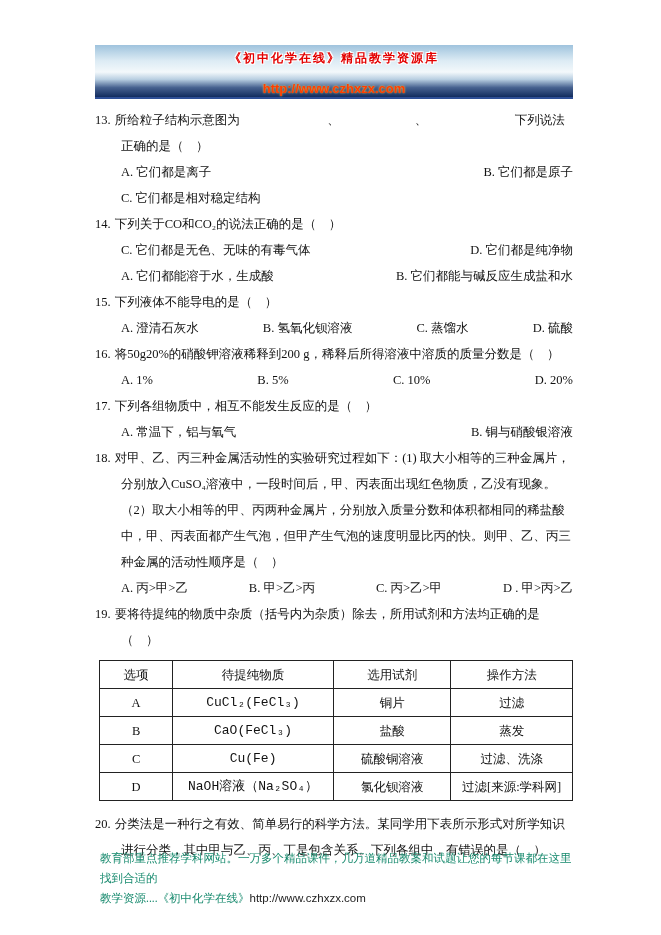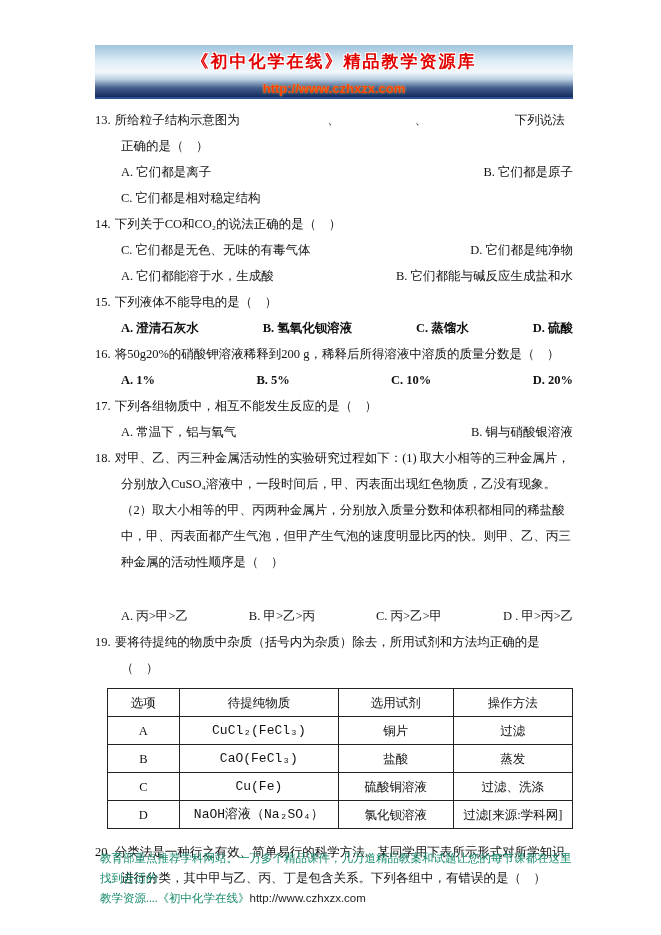--- a/index.html
+++ b/index.html
@@ -13,41 +13,41 @@
   }
   .content{padding:45px 88px 0 95px;}
   
   .banner{
     position:relative;height:52px;margin-bottom:8px;
     background:linear-gradient(180deg,#9fc3dd 0%,#dcebf4 30%,#f3f8fb 52%,#b9cfe2 66%,#46618f 82%,#122c5e 100%);
     border-bottom:2px solid #2e4f96;
   }
   .banner-title{
     position:absolute;top:5px;left:0;right:0;text-align:center;
-    font-size:17px;font-weight:bold;color:#e30000;letter-spacing:2px;
+    font-size:12px;font-weight:bold;color:#e30000;letter-spacing:2px;
     text-shadow:1px 1px 0 #fff,-1px -1px 0 #fff,1px -1px 0 #fff,-1px 1px 0 #fff;
   }
   .banner-url{
     position:absolute;bottom:1px;left:0;right:0;text-align:center;
     font-size:13px;font-weight:bold;color:#ff3c00;cursor:pointer;
     text-shadow:0 0 2px #ffd24d;
     font-family:"Liberation Sans","DejaVu Sans",sans-serif;
   }
   
   .question{line-height:26px;}
   .stem{padding-left:26px;text-indent:-26px;}
   .qnum{margin-right:4px;}
   .opt-row{padding-left:26px;display:flex;justify-content:space-between;}
   .opt-row .w1{display:inline-block;width:204px;flex:0 0 204px;}
-  .opt-row.four{font-weight:bold;}
-  .opt-row.four-tight{gap:24px;margin-top:28px;}
+  .opt-row.four{}
+  .opt-row.four-tight{gap:24px;}
   .mono{font-family:"Liberation Mono","DejaVu Sans Mono",monospace;font-size:13px;}
   
   table.purify{
-    border-collapse:collapse;margin:7px 0 10px 12px;
+    border-collapse:collapse;margin:7px 0 10px 4px;
     font-size:12.5px;
   }
   table.purify td,table.purify th{
     border:1px solid #222;text-align:center;font-weight:normal;
     height:27px;padding:0 6px;
   }
   table.purify .c0{width:62px;}
   table.purify .c1{width:150px;}
   table.purify .c2{width:108px;}
   table.purify .c3{width:112px;}

